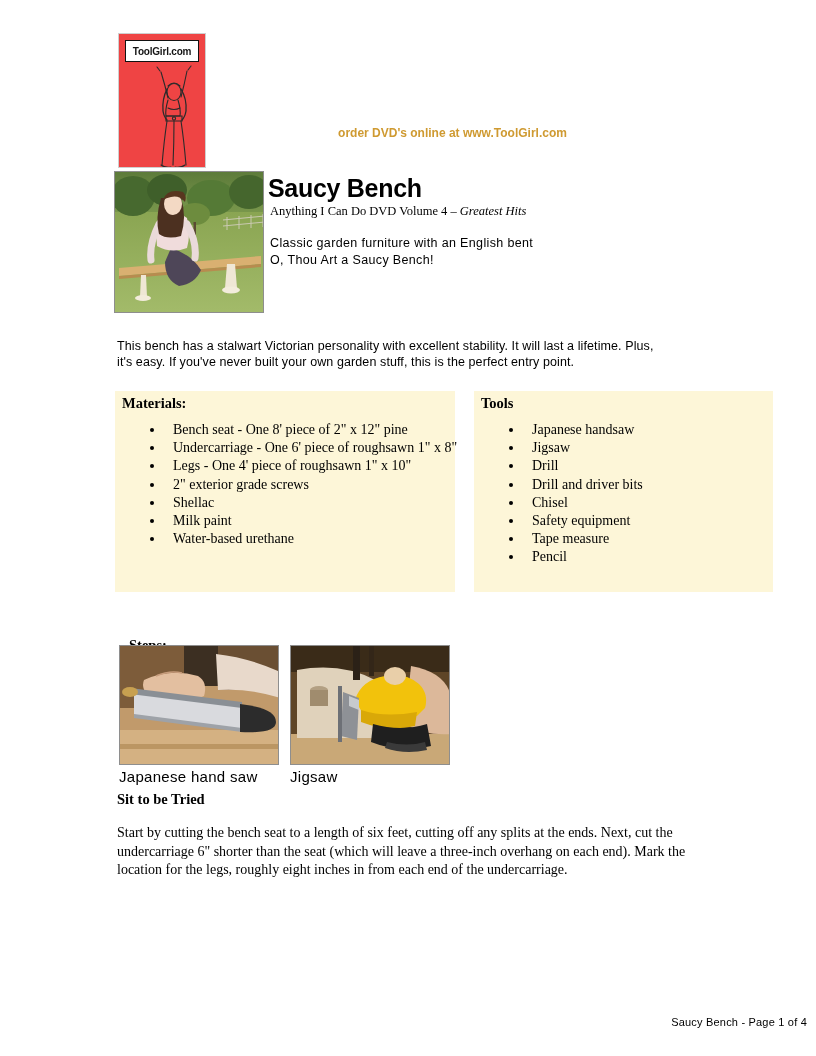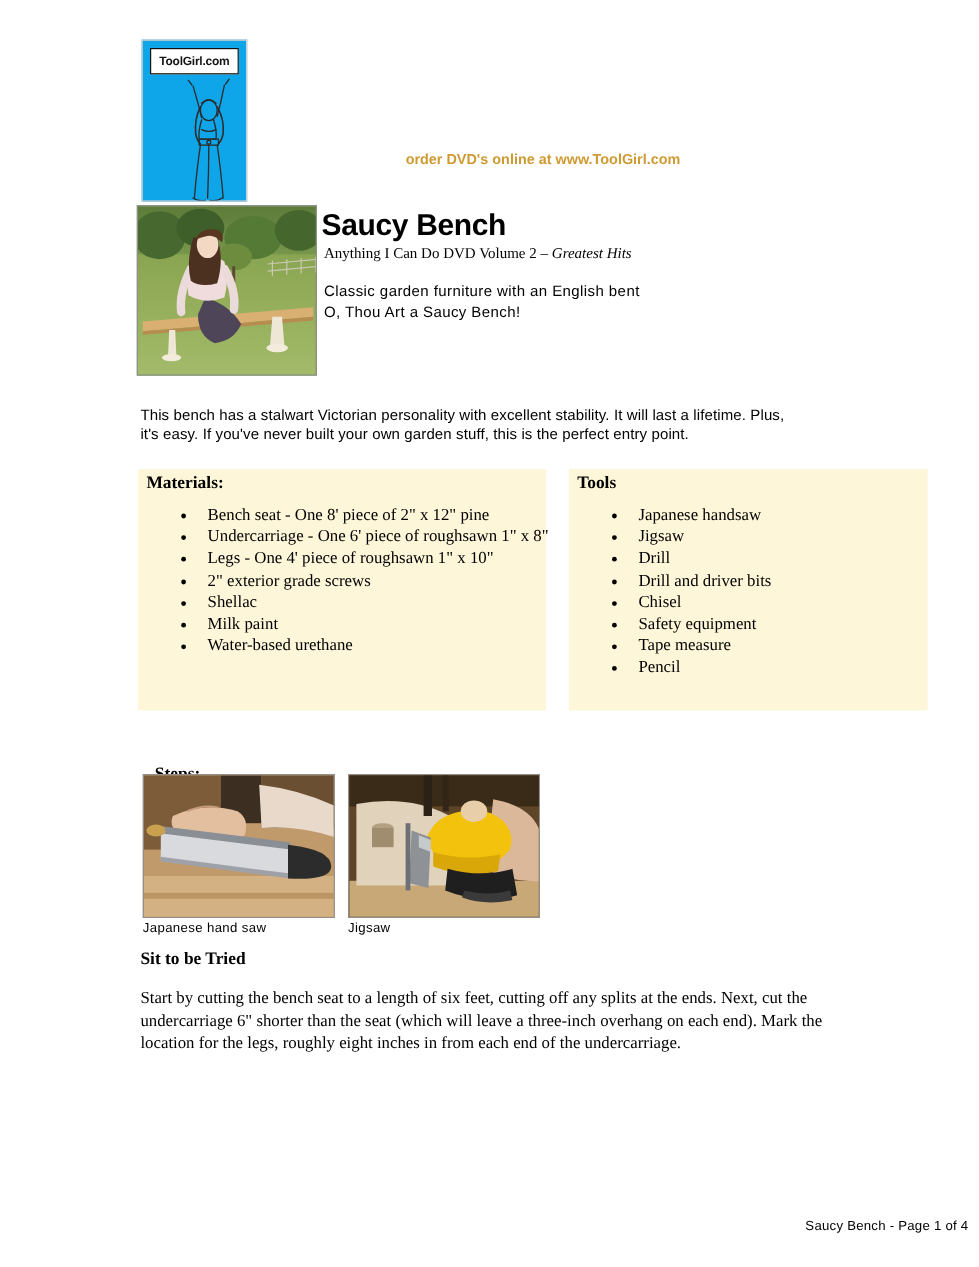--- a/index.html
+++ b/index.html
@@ -17,21 +17,21 @@
     -webkit-font-smoothing: none;
   }
 
   
   #header-area { position: absolute; left: 0; top: 0; width: 816px; height: 175px; }
 
   #toolgirl-logo {
     position: absolute;
     left: 118px; top: 33px;
     width: 88px; height: 135px;
-    background: #0ea5e9;
+    background: #ef4444;
     border: 1px solid #cfcfcf;
     box-sizing: border-box;
     overflow: hidden;
   }
   #toolgirl-sign {
     position: absolute;
     left: 6px; top: 6px;
     width: 74px; height: 22px;
     background: #ffffff;
     border: 1px solid #111;
@@ -201,21 +201,21 @@
     border: 1px solid #8e8e8e;
     box-sizing: border-box;
     overflow: hidden;
   }
   #step-photo-1 { left: 119px; width: 160px; background: #b08d62; }
   #step-photo-2 { left: 290px; width: 160px; background: #6d5430; }
   .step-caption {
     position: absolute;
     top: 768px;
     font-family: "Liberation Sans", sans-serif;
-    font-size: 11px;
+    font-size: 15px;
     letter-spacing: 0.3px;
     color: #000;
     white-space: nowrap;
   }
   #step-caption-1 { left: 119px; }
   #step-caption-2 { left: 290px; }
 
   
   #instr-heading {
     position: absolute;
@@ -341,21 +341,21 @@
 
     <ellipse cx="58" cy="32" rx="9" ry="11" fill="#f3d9c4"></ellipse>
 
     <path d="M48 28 q4 -12 20 -8 q4 4 2 10 q-6 -7 -14 -5 q-5 1 -8 3 z" fill="#58361f"></path>
   </svg>
 </div>
 
 <h1 id="project-title">Saucy Bench</h1>
 
 <div id="project-subtitle">
-  <span>Anything I Can Do DVD Volume 2 – </span><span class="ital">Greatest Hits</span>
+  <span>Anything I Can Do DVD Volume 4 – </span><span class="ital">Greatest Hits</span>
 </div>
 
 <div id="tagline">
   <div>Classic garden furniture with an English bent</div>
   <div>O, Thou Art a Saucy Bench!</div>
 </div>
 
 <p id="intro-paragraph">This bench has a stalwart Victorian personality with excellent stability. It will last a lifetime. Plus, it's easy. If you've never built your own garden stuff, this is the perfect entry point.</p>
 
 <div id="materials-box">

